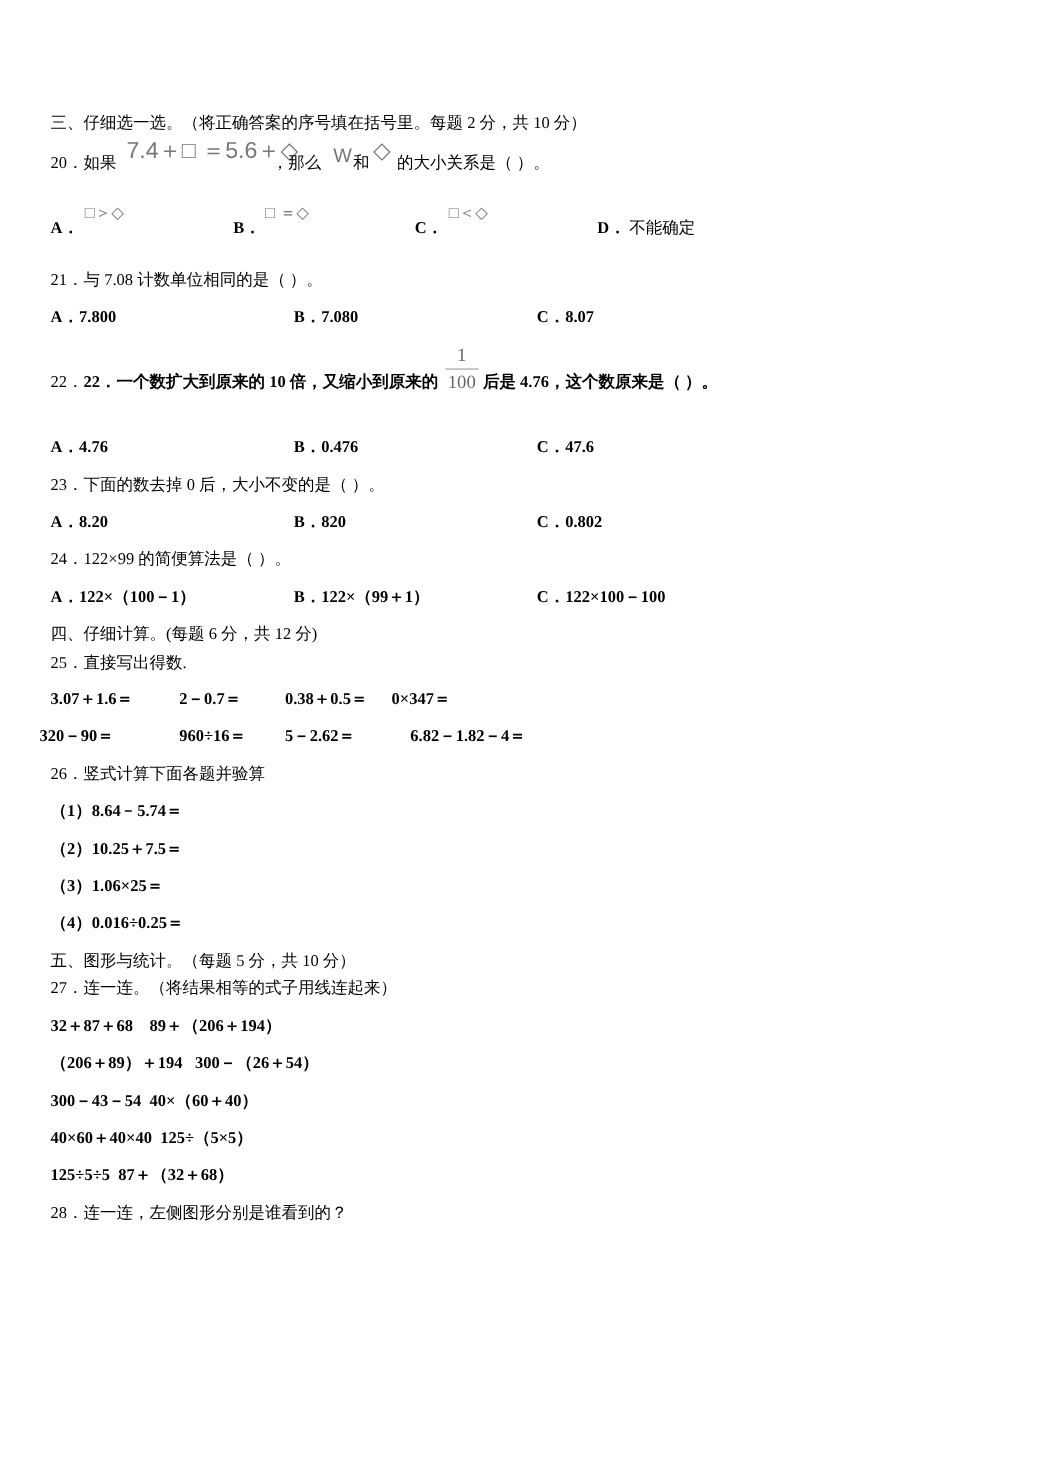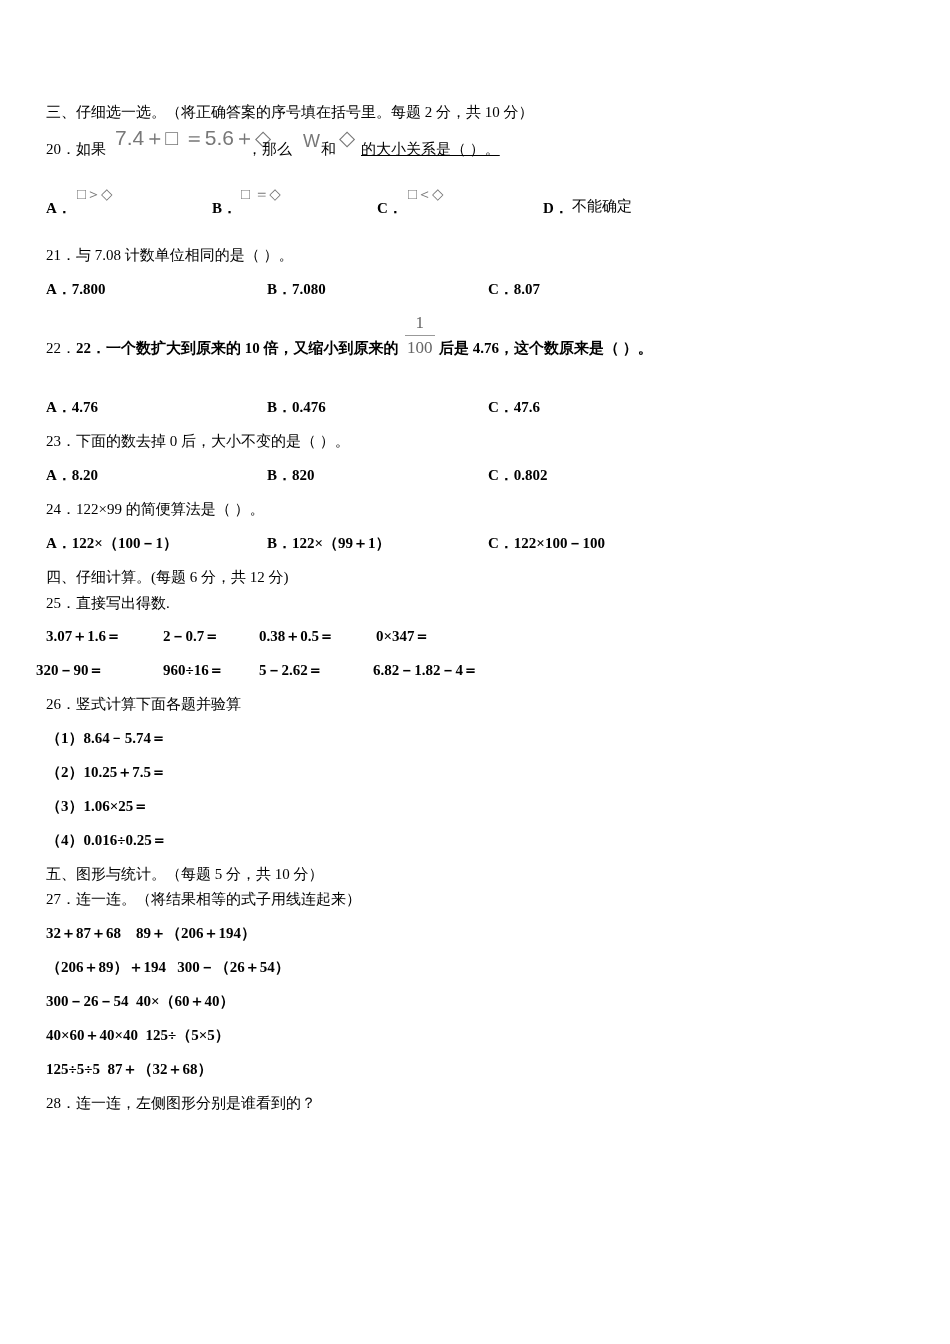--- a/index.html
+++ b/index.html
@@ -70,33 +70,33 @@
 
 <div>
   <div class="line" style="top:139px;">
     <span>20．</span><span>如果</span>
   </div>
   <span class="sup gray" style="left:115px; top:128px;">7.4＋□ ＝5.6＋◇</span>
   <span class="line" style="left:247px; top:139px;">，那么</span>
   <span class="sup gray" style="left:303px; top:131px; font-size:18px;">W</span>
   <span class="line" style="left:321px; top:139px;">和</span>
   <span class="sup gray" style="left:339px; top:128px;">◇</span>
-  <span class="line" style="left:361px; top:139px;text-decoration:underline;">的大小关系是（    ）。</span>
+  <span class="line" style="left:361px; top:139px;">的大小关系是（    ）。</span>
 
   <span class="opt" style="left:46px; top:198px;">A．</span>
   <span class="sup gray ineq-sym" style="left:77px; top:184px;">□＞◇</span>
 
   <span class="opt" style="left:212px; top:198px;">B．</span>
   <span class="sup gray ineq-sym" style="left:241px; top:184px;">□ ＝◇</span>
 
   <span class="opt" style="left:377px; top:198px;">C．</span>
   <span class="sup gray ineq-sym" style="left:408px; top:184px;">□＜◇</span>
 
   <span class="opt" style="left:543px; top:198px;">D．</span>
-  <span class="line" style="left:572px; top:198px;font-family:Liberation Mono, monospace;">不能确定</span>
+  <span class="line" style="left:572px; top:198px;">不能确定</span>
 </div>
 
 <div>
   <div class="line" style="top:245px;">21．与 7.08 计数单位相同的是（    ）。</div>
   <span class="opt" style="left:46px; top:279px;"><span>A．</span><span>7.800</span></span>
   <span class="opt" style="left:267px; top:279px;"><span>B．</span><span>7.080</span></span>
   <span class="opt" style="left:488px; top:279px;"><span>C．</span><span>8.07</span></span>
 </div>
 
 <div>
@@ -129,21 +129,21 @@
   <span class="opt" style="left:488px; top:533px;"><span>C．</span><span>122×100－100</span></span>
 </div>
 
 <div class="line" style="top:567px;text-align:center;">四、仔细计算。(每题 6 分，共 12 分)</div>
 
 <div>
   <div class="line" style="top:593px;">25．直接写出得数.</div>
   <span class="opt" style="left:46px; top:626px;">3.07＋1.6＝</span>
   <span class="opt" style="left:163px; top:626px;">2－0.7＝</span>
   <span class="opt" style="left:259px; top:626px;">0.38＋0.5＝</span>
-  <span class="opt" style="left:376px; top:626px;text-align:right;">0×347＝</span>
+  <span class="opt" style="left:356px; top:626px;text-align:right;">0×347＝</span>
 
   <span class="opt" style="left:36px; top:660px;">320－90＝</span>
   <span class="opt" style="left:163px; top:660px;">960÷16＝</span>
   <span class="opt" style="left:259px; top:660px;">5－2.62＝</span>
   <span class="opt" style="left:373px; top:660px;">6.82－1.82－4＝</span>
 </div>
 
 <div>
   <div class="line" style="top:694px;">26．竖式计算下面各题并验算</div>
   <div class="line b" style="top:728px;">（1）8.64﹣5.74＝</div>
@@ -151,18 +151,18 @@
   <div class="line b" style="top:796px;">（3）1.06×25＝</div>
   <div class="line b" style="top:830px;">（4）0.016÷0.25＝</div>
 </div>
 
 <div class="line" style="top:864px;">五、图形与统计。（每题 5 分，共 10 分）</div>
 
 <div>
   <div class="line" style="top:889px;">27．连一连。（将结果相等的式子用线连起来）</div>
   <div class="line b" style="top:923px; white-space:pre;">32＋87＋68    89＋（206＋194）</div>
   <div class="line b" style="top:957px; white-space:pre;">（206＋89）＋194   300－（26＋54）</div>
-  <div class="line b" style="top:991px; white-space:pre;">300－26－54  40×（60＋40）</div>
+  <div class="line b" style="top:991px; white-space:pre;">300－43－54  40×（60＋40）</div>
   <div class="line b" style="top:1025px; white-space:pre;">40×60＋40×40  125÷（5×5）</div>
   <div class="line b" style="top:1059px; white-space:pre;">125÷5÷5  87＋（32＋68）</div>
 </div>
 
 <div class="line" style="top:1093px;">28．连一连，左侧图形分别是谁看到的？</div>
 
 </body></html>

